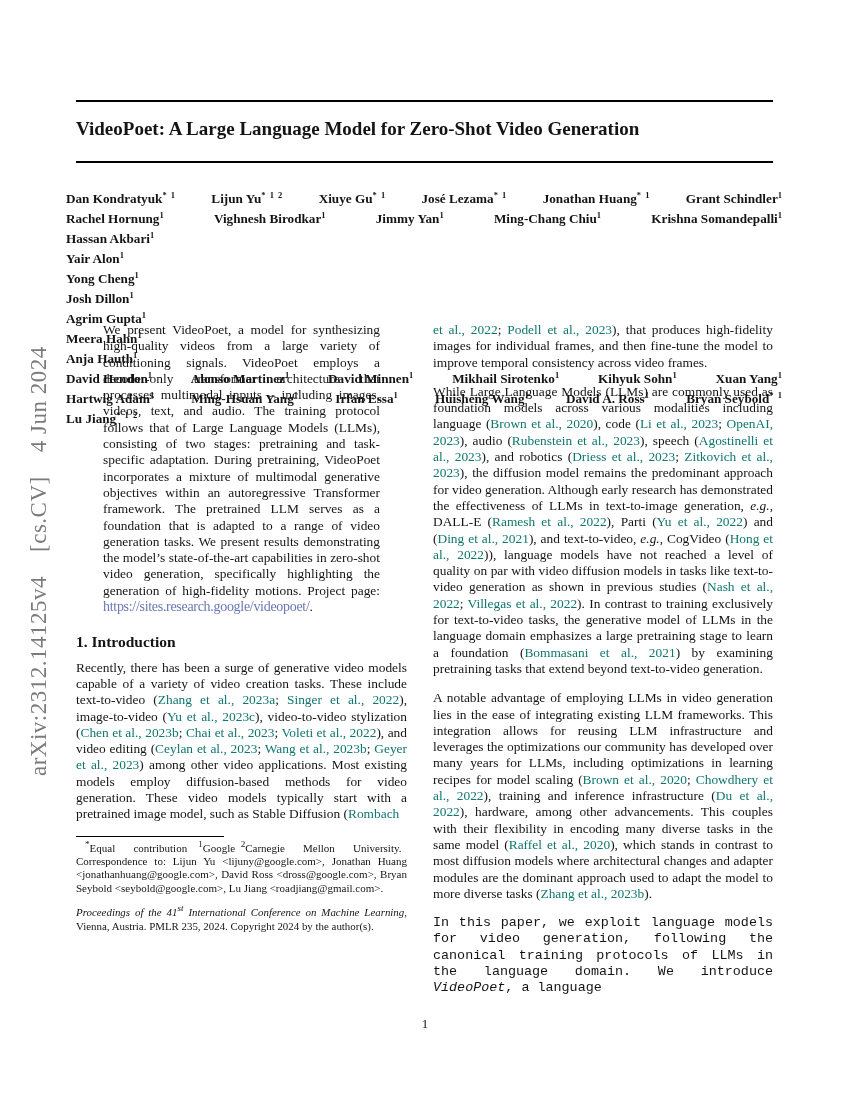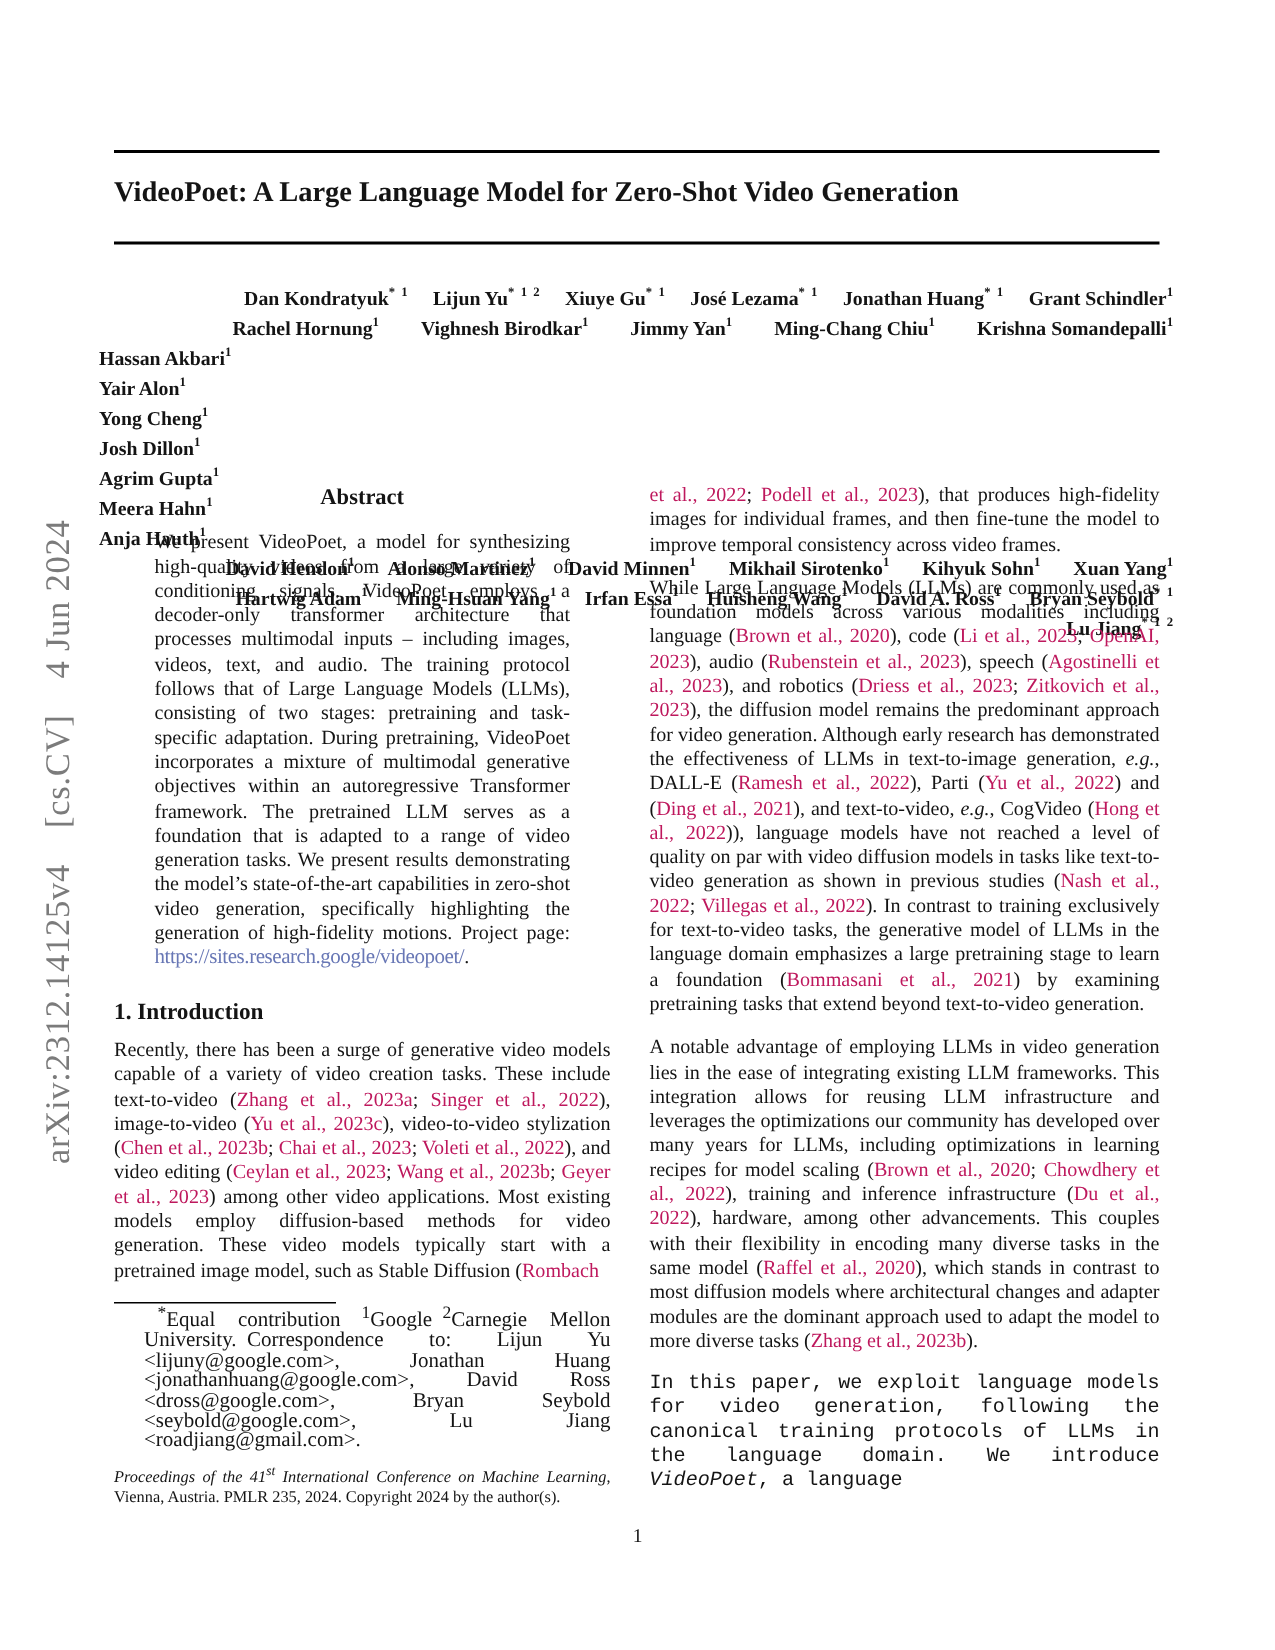--- a/index.html
+++ b/index.html
@@ -31,44 +31,44 @@
   .rule-bottom{top:161px;}
   .paper-title{
     position:absolute;left:76px;width:697px;top:118px;
     text-align:left;font-size:19px;font-weight:bold;
   }
   
   .authors{
     position:absolute;left:66px;width:717px;top:189px;
     font-size:13.2px;font-weight:bold;line-height:20px;
   }
-  .author-row{display:flex;flex-wrap:nowrap;justify-content:flex-end;column-gap:16px;}
+  .author-row{display:flex;flex-wrap:nowrap;justify-content:space-between;column-gap:16px;}
   .author-row:nth-child(2){column-gap:27px;}
   .author-row:nth-child(3){column-gap:13px;flex-direction:column;}
   .author-row:nth-child(4){column-gap:21px;}
   .author-row:nth-child(5){column-gap:18px;}
   .author{white-space:nowrap;}
   .a-sup{font-size:8.5px;font-weight:bold;letter-spacing:1px;vertical-align:super;line-height:0;}
   
   .col{position:absolute;top:322px;font-size:13.4px;line-height:16.3px;text-align:justify;}
   .col-left{left:76px;width:331px;}
   .col-right{left:433px;width:340px;}
   .abstract-heading{text-align:center;font-size:15px;font-weight:bold;margin:2px 0 13px 0;}
   .abstract-body{padding:0 27px;}
   .section-heading{font-size:15.5px;font-weight:bold;text-align:left;margin:19px 0 9px 0;}
   .para{margin:0 0 13px 0;}
   .para:last-child{margin-bottom:0;font-family:Liberation Mono, monospace;}
   
-  .cite{color:#be185d;}
+  .cite{color:#0f766e;}
   .url{font-family:Liberation Serif, serif;font-size:14px;color:#6877b5;letter-spacing:-.3px;}
   .i{font-style:italic;}
   sup{line-height:0;}
   
   .footnote-rule{width:148px;border:0;border-top:1.4px solid #000;margin:10px 0 5px 0;}
-  .footnote{font-size:14px;line-height:13.4px;text-align:justify;margin-left:20px;}
+  .footnote{font-size:11px;line-height:13.4px;text-align:justify;}
   .footnote .fn-body{text-indent:9px;}
   .proceedings{margin-top:11px;font-size:10.9px;line-height:13.4px;text-align:justify;}
   .page-number{
     position:absolute;left:0;width:850px;top:1016px;
     text-align:center;font-size:13px;
   }
 </style>
 </head>
 <body>
 
@@ -120,21 +120,20 @@
         <span class="author"><span class="a-name">Huisheng Wang</span><sup class="a-sup">1</sup></span>
         <span class="author"><span class="a-name">David A. Ross</span><sup class="a-sup">1</sup></span>
         <span class="author"><span class="a-name">Bryan Seybold</span><sup class="a-sup">* 1</sup></span>
       </div>
     <div class="author-row">
         <span class="author"><span class="a-name">Lu Jiang</span><sup class="a-sup">* 1 2</sup></span>
       </div>
   </div>
 
   <div class="col col-left">
-    <div class="abstract-heading">Abstract</div>
     <div class="abstract-body para"><span>We present VideoPoet, a model for synthesizing high-quality videos from a large variety of conditioning signals. VideoPoet employs a decoder-only transformer architecture that processes multimodal inputs – including images, videos, text, and audio. The training protocol follows that of Large Language Models (LLMs), consisting of two stages: pretraining and task-specific adaptation. During pretraining, VideoPoet incorporates a mixture of multimodal generative objectives within an autoregressive Transformer framework. The pretrained LLM serves as a foundation that is adapted to a range of video generation tasks. We present results demonstrating the model’s state-of-the-art capabilities in zero-shot video generation, specifically highlighting the generation of high-fidelity motions. Project page: </span><span class="url">https://sites.research.google/videopoet/</span><span>.</span></div>
 
     <div class="section-heading">1. Introduction</div>
     <div class="para"><span>Recently, there has been a surge of generative video models capable of a variety of video creation tasks. These include text-to-video (</span><span class="cite">Zhang et al., 2023a</span><span>; </span><span class="cite">Singer et al., 2022</span><span>), image-to-video (</span><span class="cite">Yu et al., 2023c</span><span>), video-to-video stylization (</span><span class="cite">Chen et al., 2023b</span><span>; </span><span class="cite">Chai et al., 2023</span><span>; </span><span class="cite">Voleti et al., 2022</span><span>), and video editing (</span><span class="cite">Ceylan et al., 2023</span><span>; </span><span class="cite">Wang et al., 2023b</span><span>; </span><span class="cite">Geyer et al., 2023</span><span>) among other video applications. Most existing models employ diffusion-based methods for video generation. These video models typically start with a pretrained image model, such as Stable Diffusion (</span><span class="cite">Rombach</span></div>
 
     <hr class="footnote-rule">
     <div class="footnote">
       <div class="fn-body"><sup class="sup">*</sup><span>Equal contribution  </span><sup class="sup">1</sup><span>Google </span><sup class="sup">2</sup><span>Carnegie Mellon University. Correspondence to: Lijun Yu &lt;lijuny@google.com&gt;, Jonathan Huang &lt;jonathanhuang@google.com&gt;, David Ross &lt;dross@google.com&gt;, Bryan Seybold &lt;seybold@google.com&gt;, Lu Jiang &lt;roadjiang@gmail.com&gt;.</span></div>
     </div>
     <div class="proceedings"><span class="i">Proceedings of the 41</span><sup class="i sup">st</sup><span class="i"> International Conference on Machine Learning</span><span>, Vienna, Austria. PMLR 235, 2024. Copyright 2024 by the author(s).</span></div>

